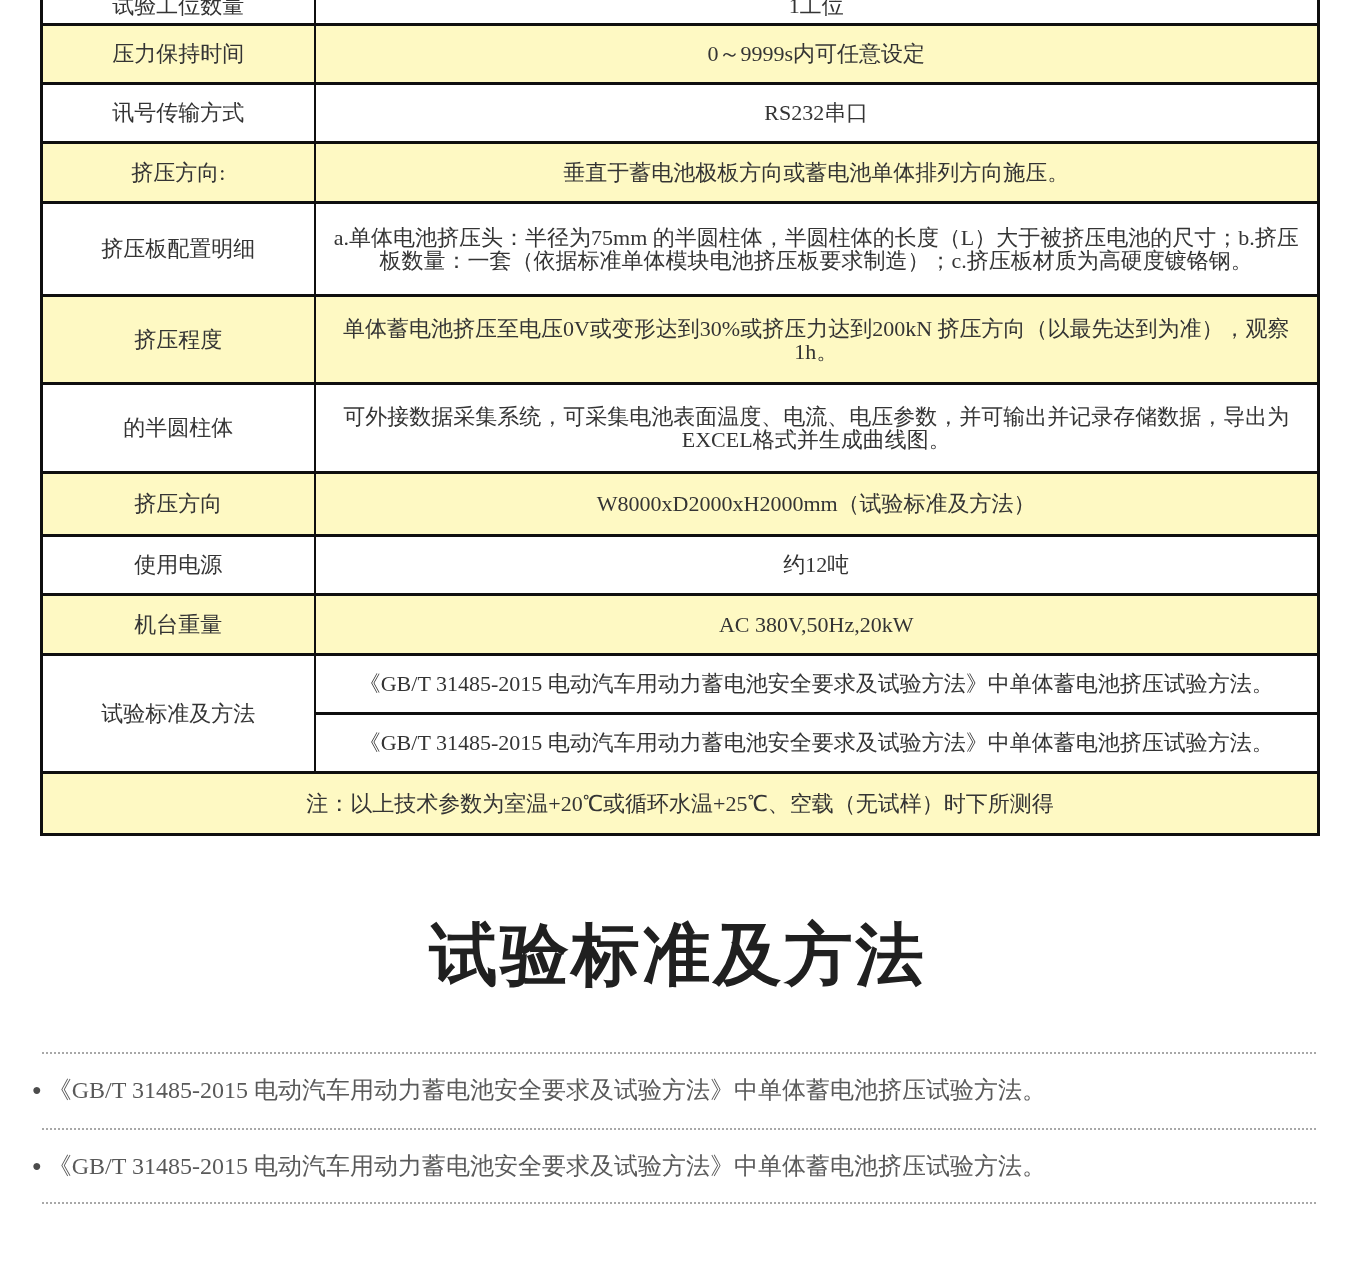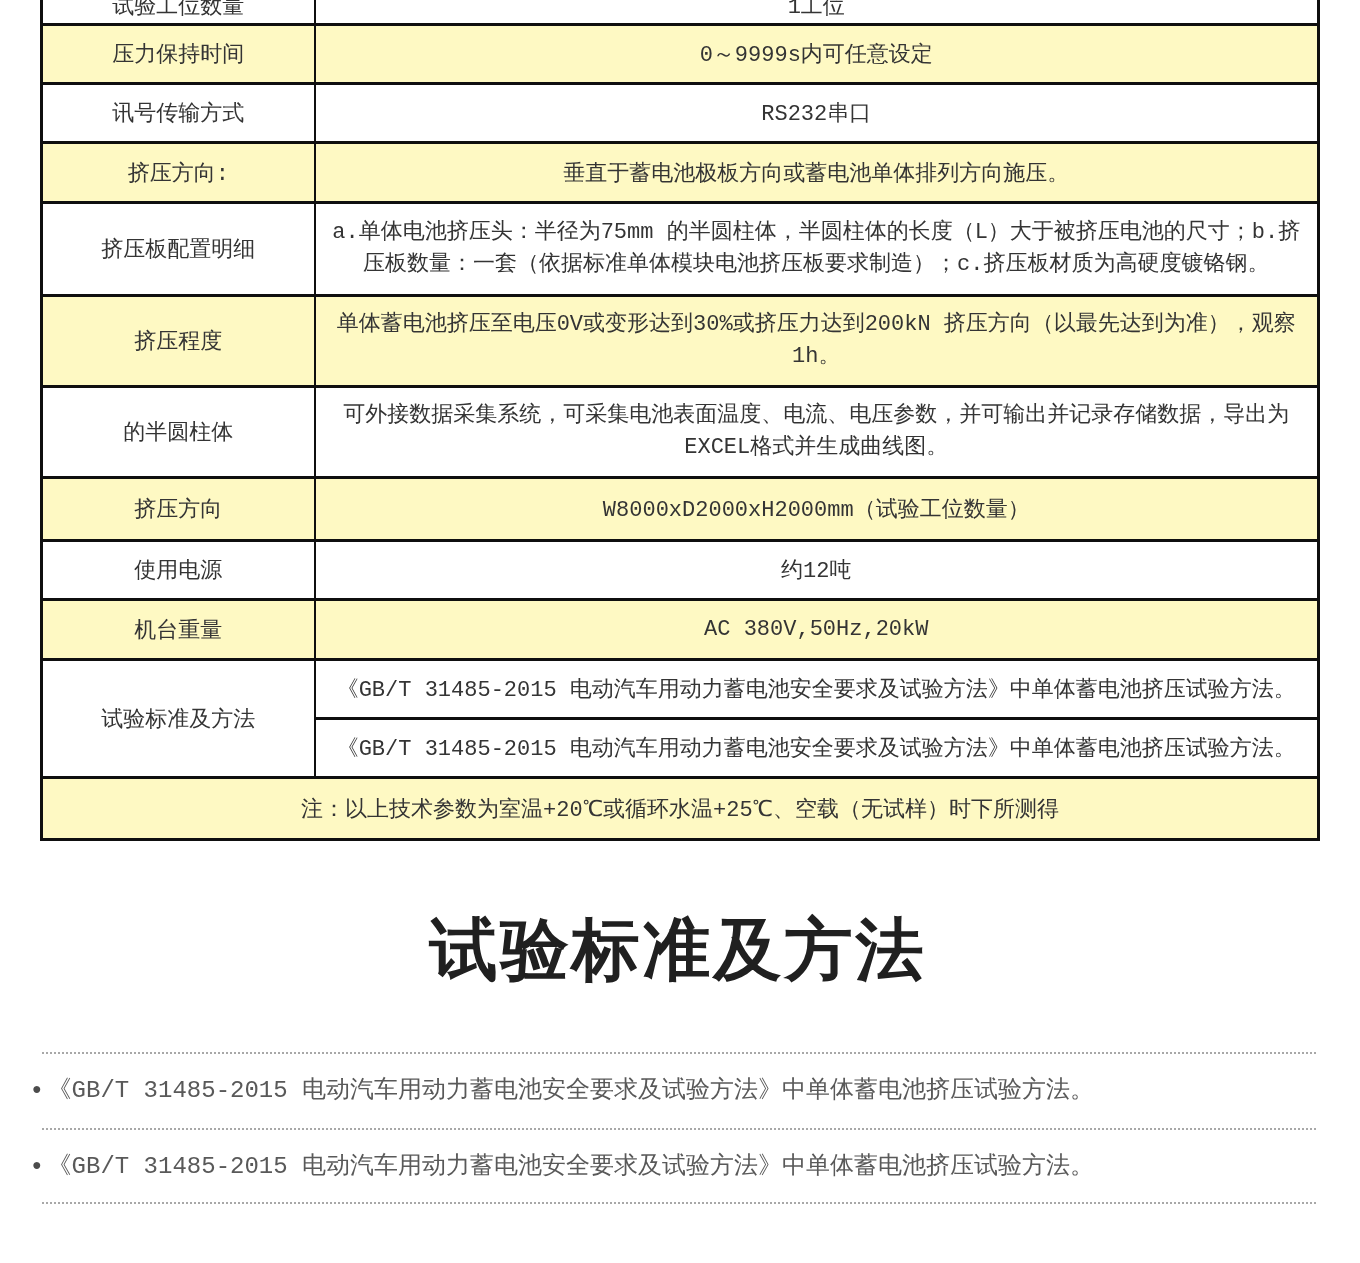--- a/index.html
+++ b/index.html
@@ -2,21 +2,21 @@
 <html><head>
 <meta charset="utf-8">
 <style>
   html, body { margin: 0; padding: 0; background: #ffffff; }
   .page {
     position: relative;
     width: 1356px;
     height: 1263px;
     background: #ffffff;
     overflow: hidden;
-    font-family: Liberation Mono, monospace;
+    font-family: Liberation Serif, serif;
   }
 
   
   .spec-table-wrap {
     position: absolute;
     left: 40px;
     top: -38px;
     width: 1280px;
   }
   table.spec {
@@ -31,21 +31,21 @@
     border-bottom-width: 3px;
     font-size: 22px;
     color: #343434;
     text-align: center;
     vertical-align: middle;
     padding: 6px 12px;
     overflow: hidden;
   }
   tr.shade > td { background: #fef9c3; }
   tr.plain > td { background: #ffffff; }
-  td.val.multi { line-height: 32px; padding: 12px 14px; }
+  td.val.multi { line-height: 23px; padding: 12px 14px; }
   tr.clip-row td { padding-top: 26px; padding-bottom: 2px; }
   td.note-cell { font-size: 22px; }
 
   
   .section-title {
     position: absolute;
     top: 918px;
     left: 0;
     width: 100%;
     text-align: center;
@@ -122,21 +122,21 @@
         <tr class="shade" style="height:88px">
           <td class="lab">挤压程度</td>
           <td class="val multi">单体蓄电池挤压至电压0V或变形达到30%或挤压力达到200kN 挤压方向（以最先达到为准），观察1h。</td>
         </tr>
         <tr class="plain" style="height:89px">
           <td class="lab">的半圆柱体</td>
           <td class="val multi">可外接数据采集系统，可采集电池表面温度、电流、电压参数，并可输出并记录存储数据，导出为EXCEL格式并生成曲线图。</td>
         </tr>
         <tr class="shade" style="height:63px">
           <td class="lab">挤压方向</td>
-          <td class="val">W8000xD2000xH2000mm（试验工位数量）</td>
+          <td class="val">W8000xD2000xH2000mm（试验标准及方法）</td>
         </tr>
         <tr class="plain" style="height:59px">
           <td class="lab">使用电源</td>
           <td class="val">约12吨</td>
         </tr>
         <tr class="shade" style="height:60px">
           <td class="lab">机台重量</td>
           <td class="val">AC 380V,50Hz,20kW</td>
         </tr>
         <tr class="plain" style="height:59px">

